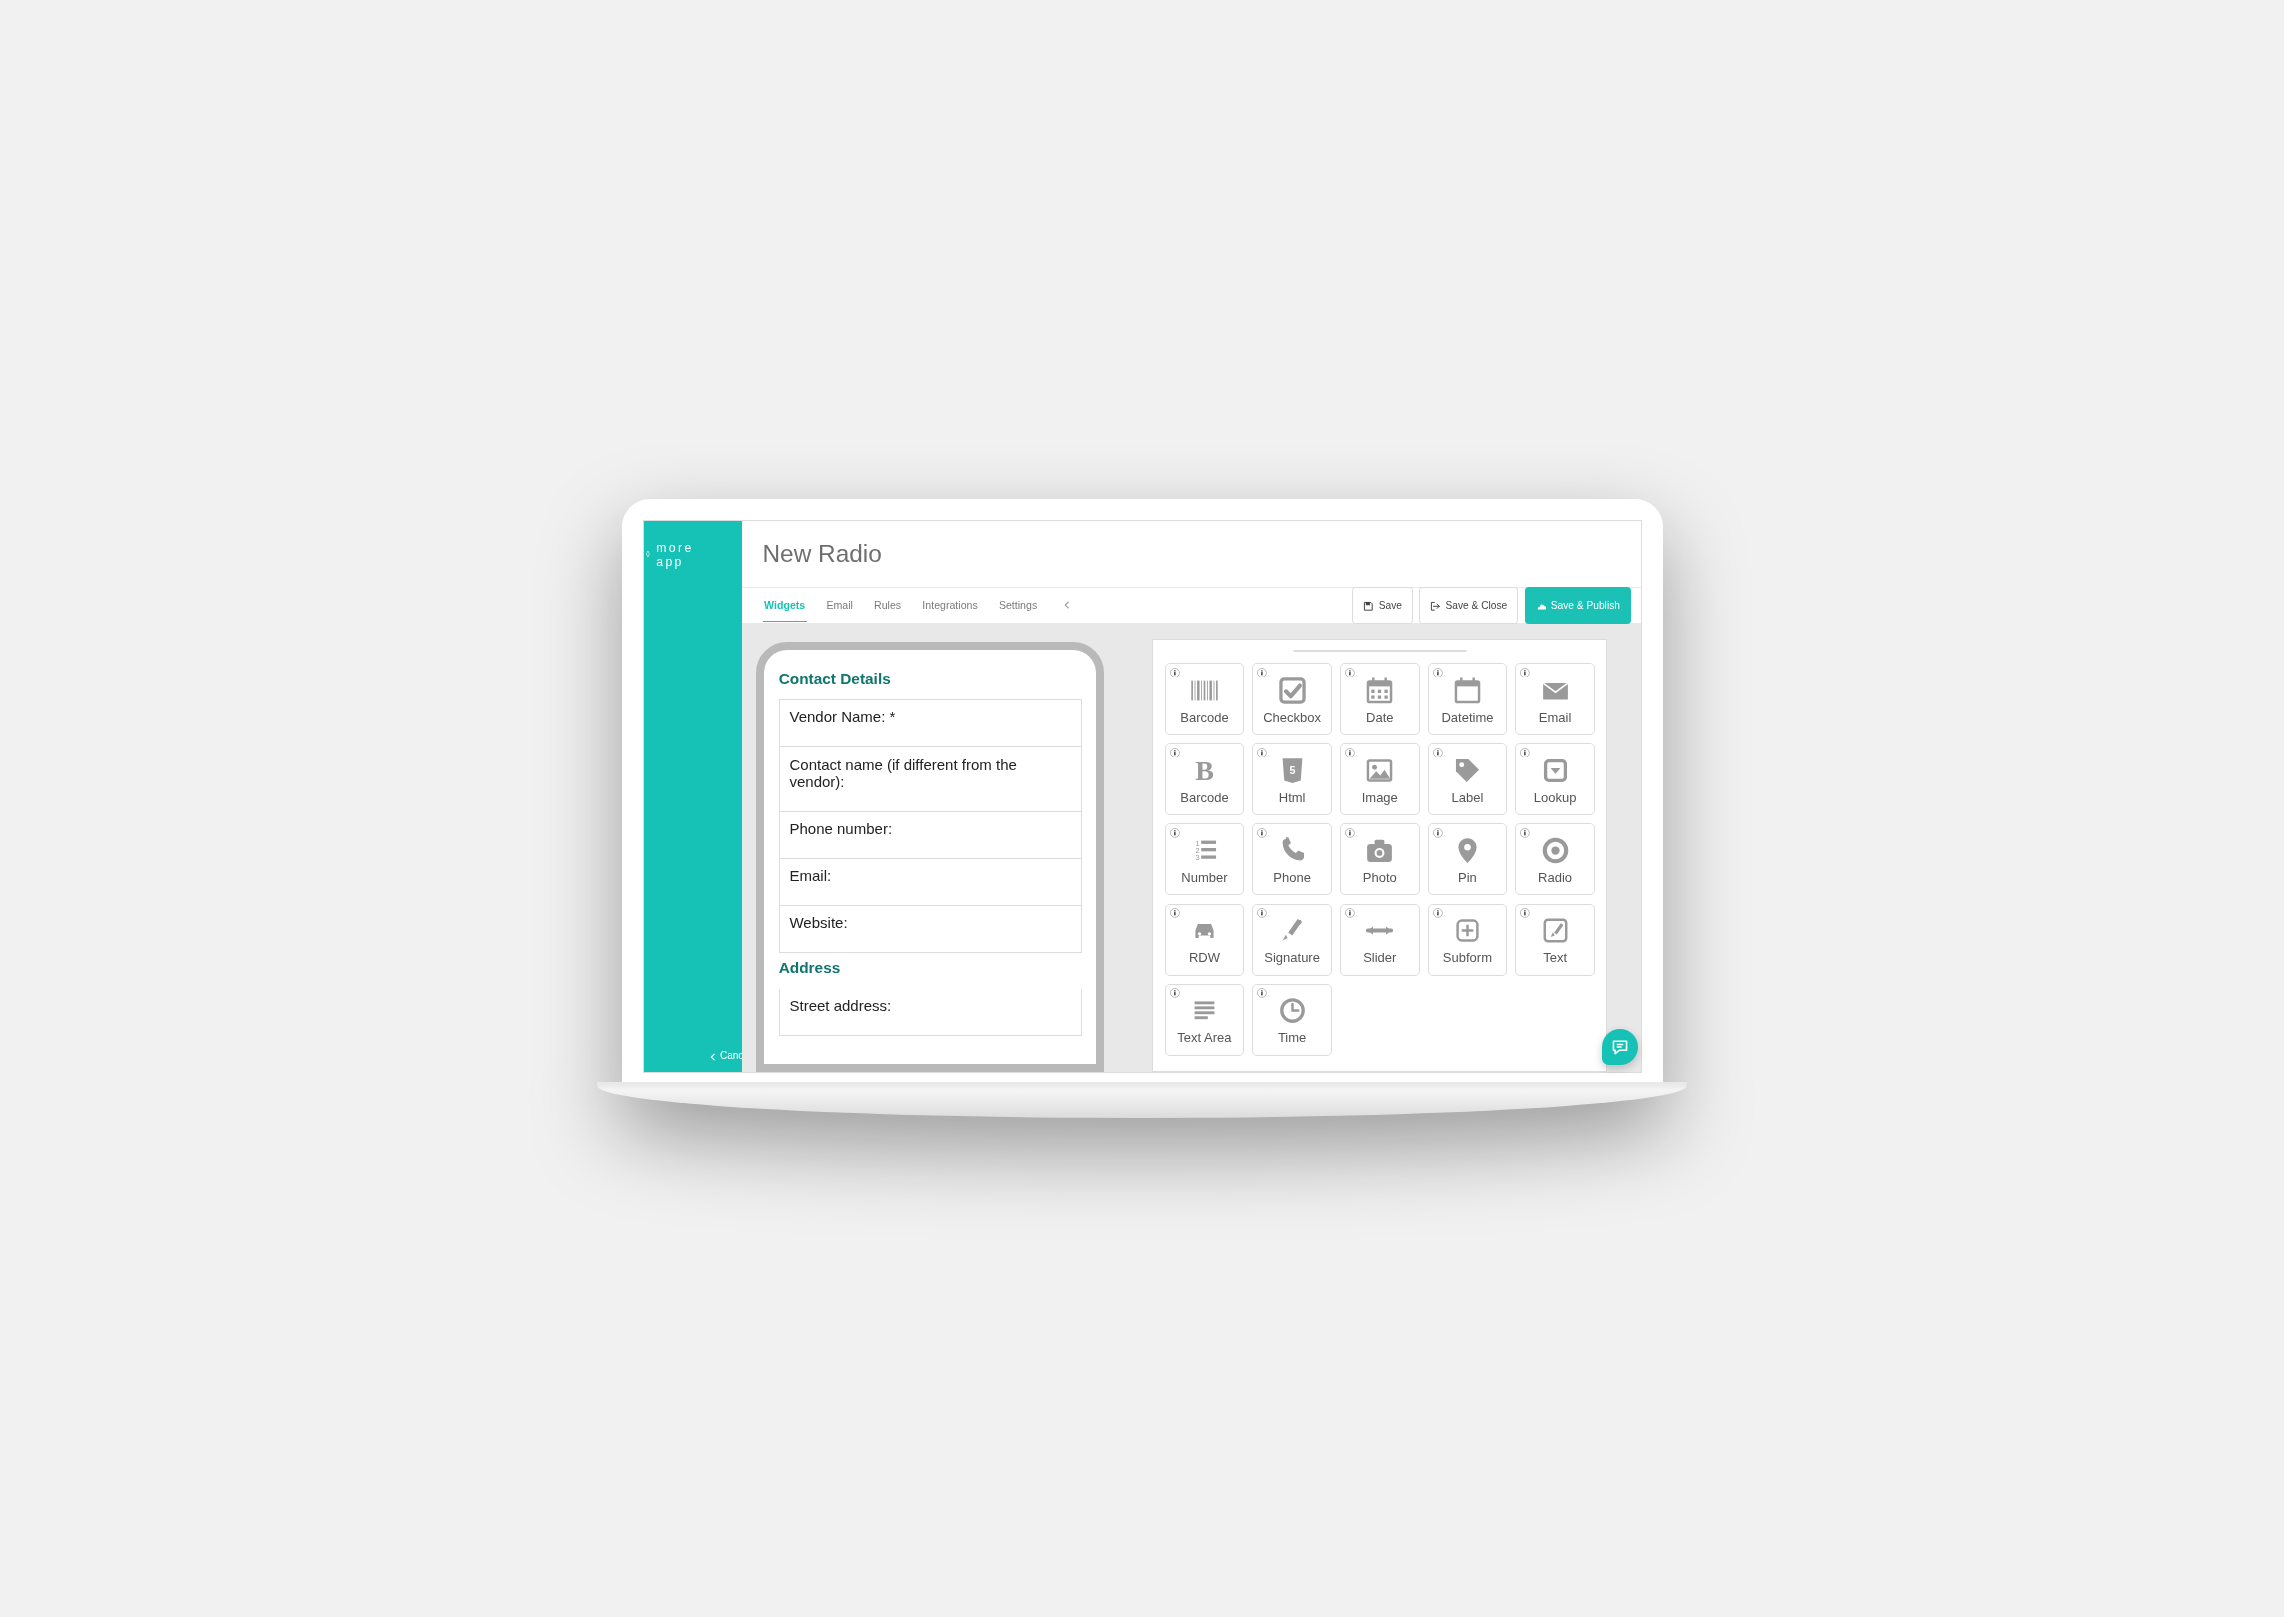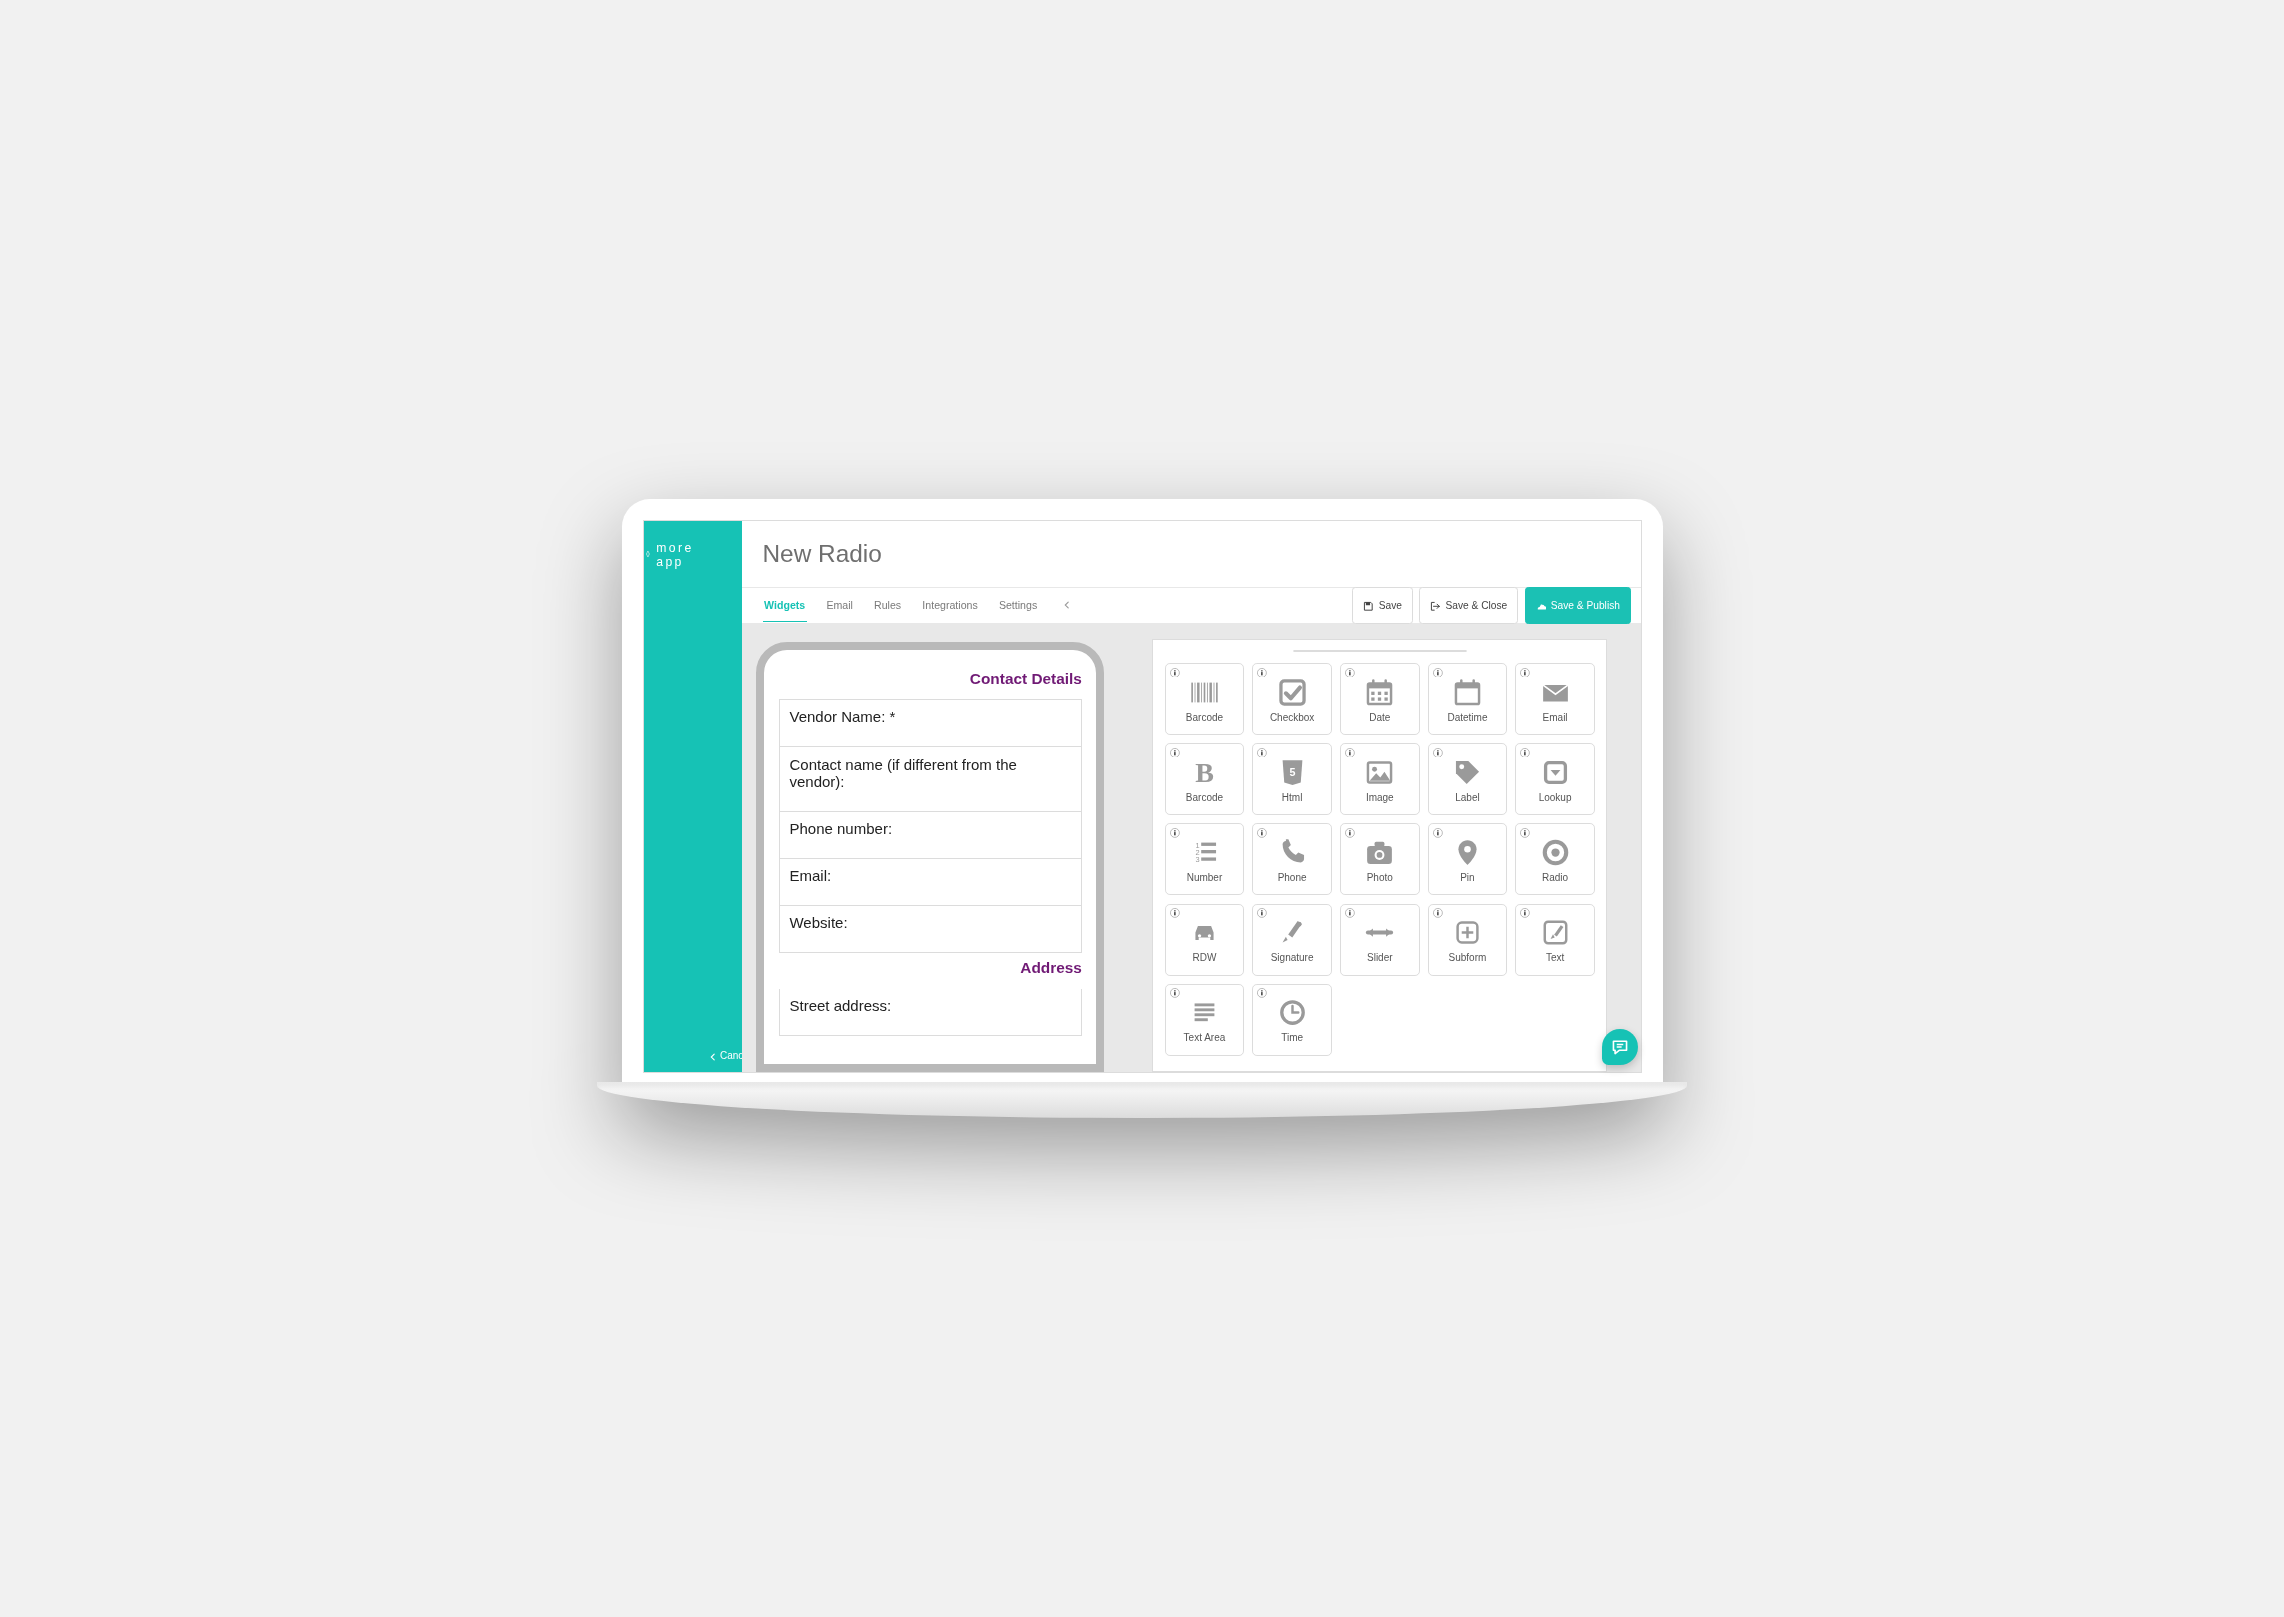--- a/index.html
+++ b/index.html
@@ -114,21 +114,21 @@
     overflow:hidden;
   }
   .phone-frame{
     width:100%;
     border:8.1px solid var(--gray-400);
     border-radius:31px 31px 0 0;
     background:#fff;
     padding:13px 14.6px;
     overflow:hidden;
   }
-  .phone-frame h2{margin:6.5px 0 11.4px;font-size:15.4px;color:#701a75;text-align:right;}
+  .phone-frame h2{margin:6.5px 0 11.4px;font-size:15.4px;color:#0f766e;}
   .field{
     border:0.8px solid var(--gray-300);
     border-top:none;
     padding:8.1px 9.8px 21px 9.8px;
     font-size:15px;color:#222;
   }
   .field:first-of-type{border-top:0.8px solid var(--gray-300);}
 
   
   .palette-wrap{flex:1;overflow:auto;display:flex;justify-content:center;padding:14.6px 9.8px 0;}
@@ -155,21 +155,21 @@
   .widget{
     position:relative;
     border:0.8px solid var(--gray-300);border-radius:4.9px;
     background:#fff;
     display:flex;flex-direction:column;align-items:center;justify-content:center;
     height:72px;cursor:grab;
   }
   .widget .info{position:absolute;top:3.3px;left:4.1px;color:var(--gray-400);font-size:8.1px;}
   .widget .ico{width:36px;height:33px;display:flex;align-items:center;justify-content:center;color:var(--gray-500);}
   .widget .ico svg{width:33px;height:33px;}
-  .widget .w-label{font-size:10px;color:#555;margin-top:3.3px;}
+  .widget .w-label{font-size:13px;color:#555;margin-top:3.3px;}
 
   
   .chat-fab{
     position:absolute;right:24.4px;bottom:16.3px;
     width:36px;height:36px;border-radius:50% 50% 50% 6.5px;
     background:var(--teal);display:flex;align-items:center;justify-content:center;
     color:#fff;cursor:pointer;
     box-shadow:0 3.3px 8.1px rgba(0,0,0,.2);
   }
   .chat-fab svg{width:18px;height:18px;}

